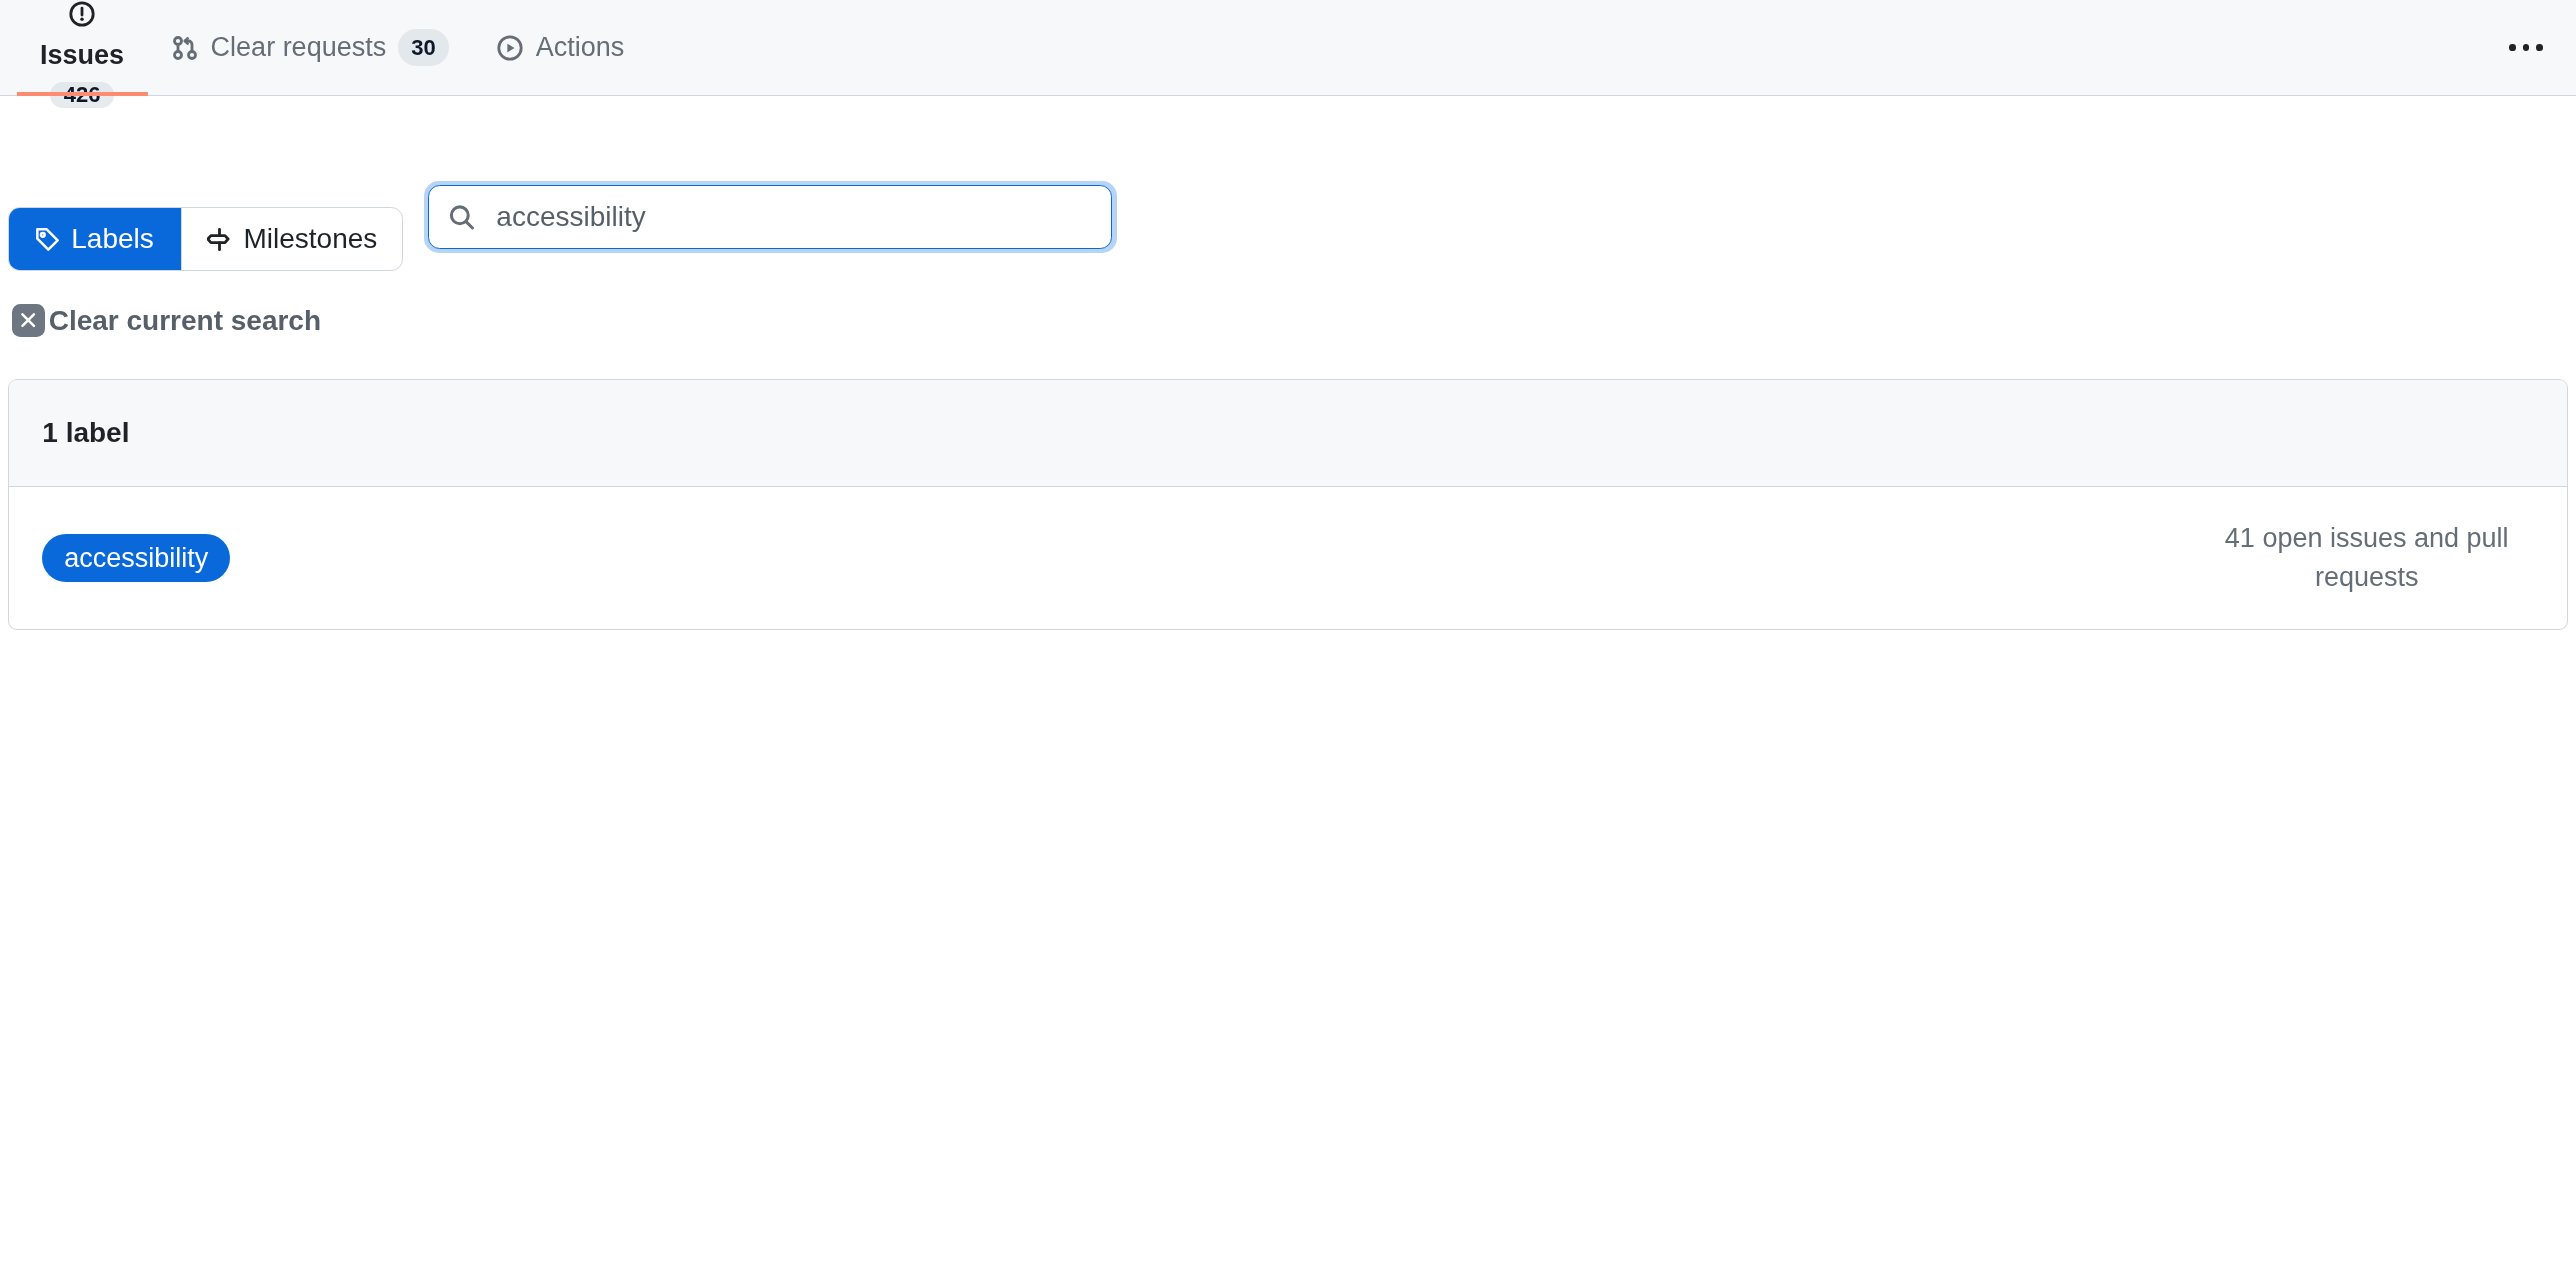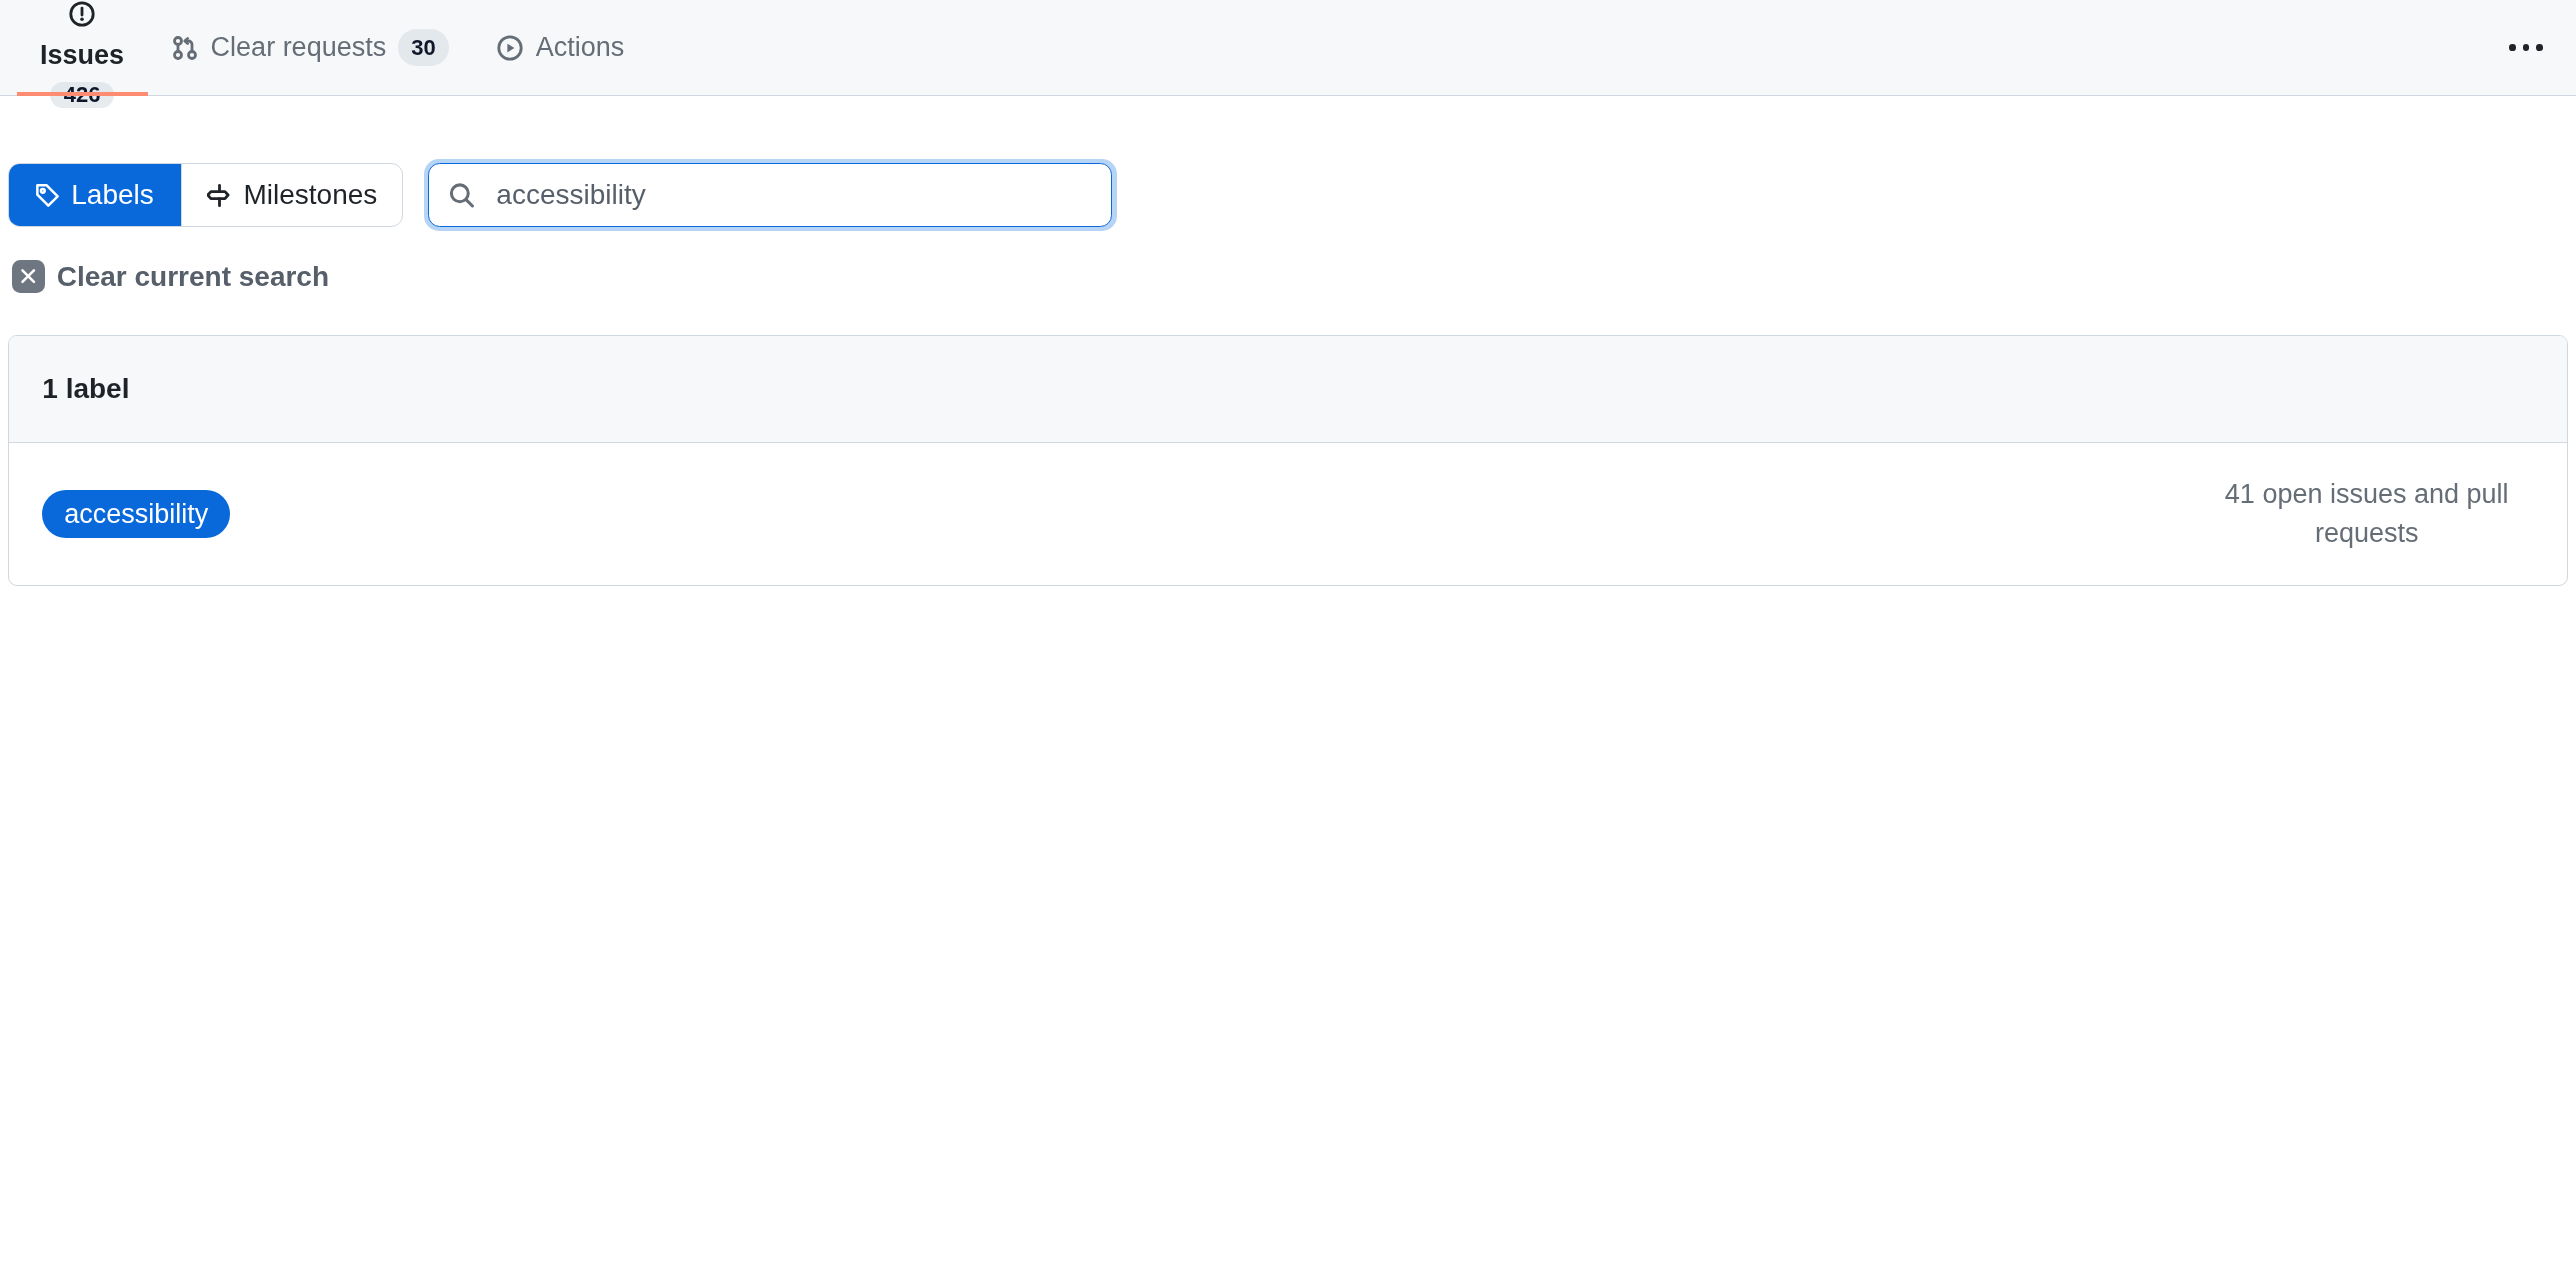--- a/index.html
+++ b/index.html
@@ -69,20 +69,21 @@
     align-items: center;
     gap: 25px;
     padding: 67px 8.3px 0 8.3px;
   }
   .btn-group {
     display: flex;
     border: 1.7px solid #d0d7de;
     border-radius: 11.7px;
     overflow: hidden;
     background: #ffffff;
+    margin-top: 44px;
   }
   .btn-group .seg {
     display: flex;
     align-items: center;
     gap: 11.7px;
     padding: 15px 25px;
     font-size: 28px;
     font-weight: 500;
     color: #1f2328;
     cursor: pointer;
@@ -123,21 +124,21 @@
     position: absolute;
     z-index: 2;
     left: 20px;
     top: 50%;
     transform: translateY(-50%);
     color: #656d76;
   }
   .clear-row {
     display: flex;
     align-items: center;
-    gap: 12px;
+    gap: 4px;
     padding: 33px 11.7px 0 11.7px;
     color: #57606a;
     font-size: 28px;
     font-weight: 600;
   }
   .clear-badge {
     width: 33px; height: 33px;
     border-radius: 8.3px;
     background: #6e7781;
     display: flex; align-items: center; justify-content: center;

